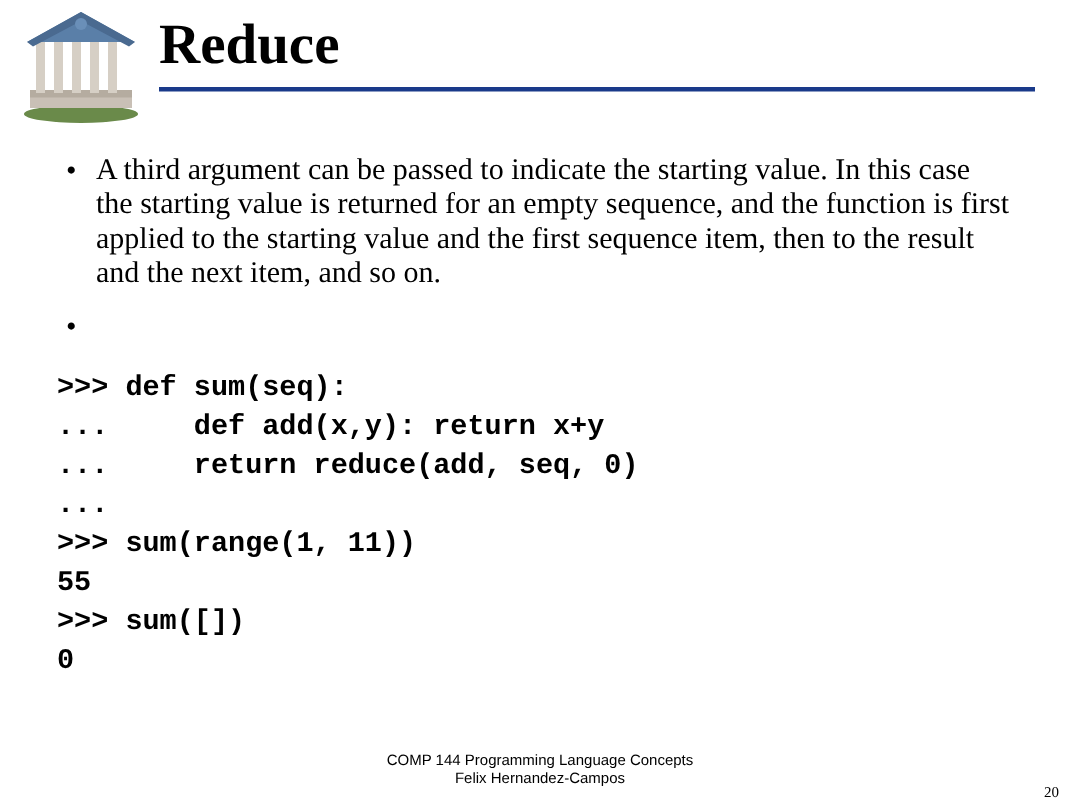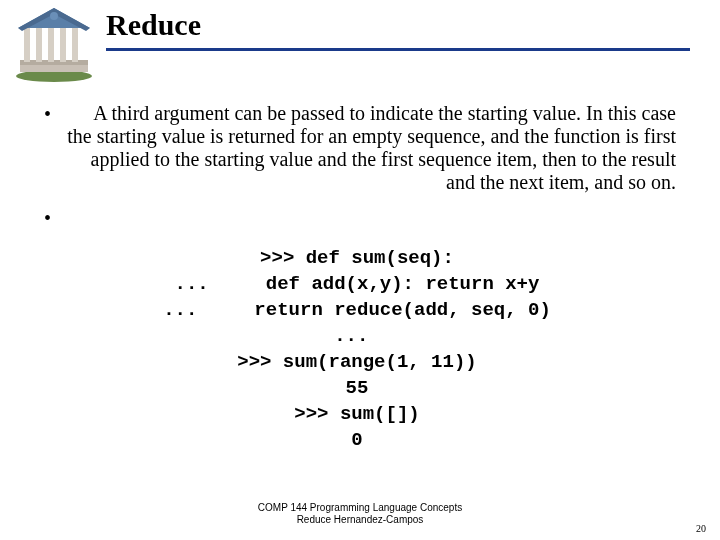--- a/index.html
+++ b/index.html
@@ -20,21 +20,21 @@
     width: 88px;
     height: 78px;
     flex-shrink: 0;
   }
   .title-block {
     flex: 1;
     padding-left: 8px;
     padding-top: 2px;
   }
   .title {
-    font-size: 30px;
+    font-size: 38px;
     font-weight: bold;
     color: #000;
     margin-bottom: 6px;
   }
   .title-hr {
     height: 3px;
     background: #1a3a8a;
     margin-top: 4px;
     margin-right: 30px;
   }
@@ -51,32 +51,30 @@
     flex-shrink: 0;
     font-size: 20px;
     line-height: 24px;
     color: #000;
     text-align: left;
   }
   .bullet .txt {
     font-size: 20px;
     line-height: 23px;
     color: #000;
-    text-align: right;
   }
   .code-block {
     font-family: "Courier New", monospace;
     font-size: 19px;
     font-weight: bold;
     line-height: 26px;
     color: #000;
     margin-top: 15px;
     margin-left: -6px;
     white-space: pre;
-    text-align: center;
   }
   .footer {
     position: absolute;
     bottom: 14px;
     left: 0;
     right: 0;
     text-align: center;
     font-size: 10px;
     font-family: Arial, sans-serif;
     line-height: 12px;
@@ -129,15 +127,15 @@
 ...     return reduce(add, seq, 0)
 ... 
 &gt;&gt;&gt; sum(range(1, 11))
 55
 &gt;&gt;&gt; sum([])
 0</div>
 </div>
 
 <div class="footer">
   <div>COMP 144 Programming Language Concepts</div>
-  <div>Reduce Hernandez-Campos</div>
+  <div>Felix Hernandez-Campos</div>
 </div>
 <div class="page-num">20</div>
 
 </body></html>

